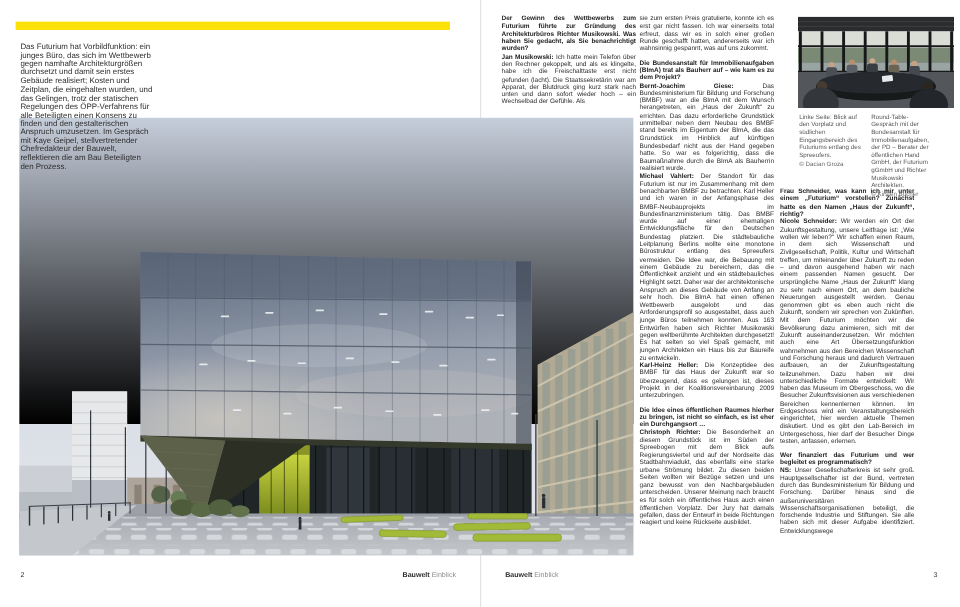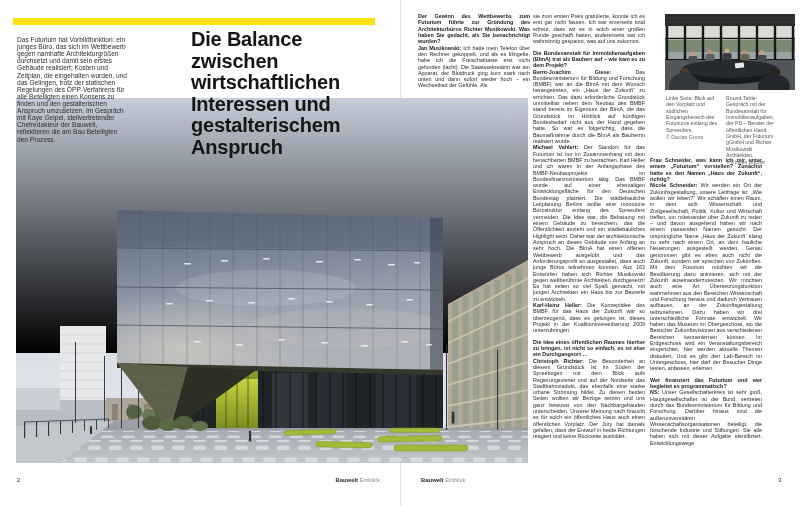--- a/index.html
+++ b/index.html
@@ -46,21 +46,20 @@
 <body>
 
 <div class="spread">
 
   <div class="gutter"></div>
 
   <div class="accent-bar"></div>
 
   <div class="intro">Das Futurium hat Vorbildfunktion: ein junges Büro, das sich im Wettbewerb gegen namhafte Architekturgrößen durchsetzt und damit sein erstes Gebäude realisiert; Kosten und Zeitplan, die eingehalten wurden, und das Gelingen, trotz der statischen Regelungen des ÖPP-Verfahrens für alle Beteiligten einen Konsens zu finden und den gestalterischen Anspruch umzusetzen. Im Gespräch mit Kaye Geipel, stellvertretender Chefredakteur der Bauwelt, reflektieren die am Bau Beteiligten den Prozess.</div>
 
-  <h1 class="headline" style="margin:0;font-size:20px;">Die Balance zwischen wirtschaftlichen Interessen und gestalterischem Anspruch</h1>
 
   <div class="photo-main">
     <svg viewBox="0 0 512 365" preserveAspectRatio="none">
       <defs>
         <linearGradient id="sky" x1="0" y1="0" x2="0" y2="1">
           <stop offset="0" stop-color="#c6cedb"></stop>
             <stop offset="0.7" stop-color="#dade e7" .replace=""></stop>
             <stop offset="0.68" stop-color="#dbdfe7"></stop>
             <stop offset="1" stop-color="#e4e6ea"></stop>
         </linearGradient>

